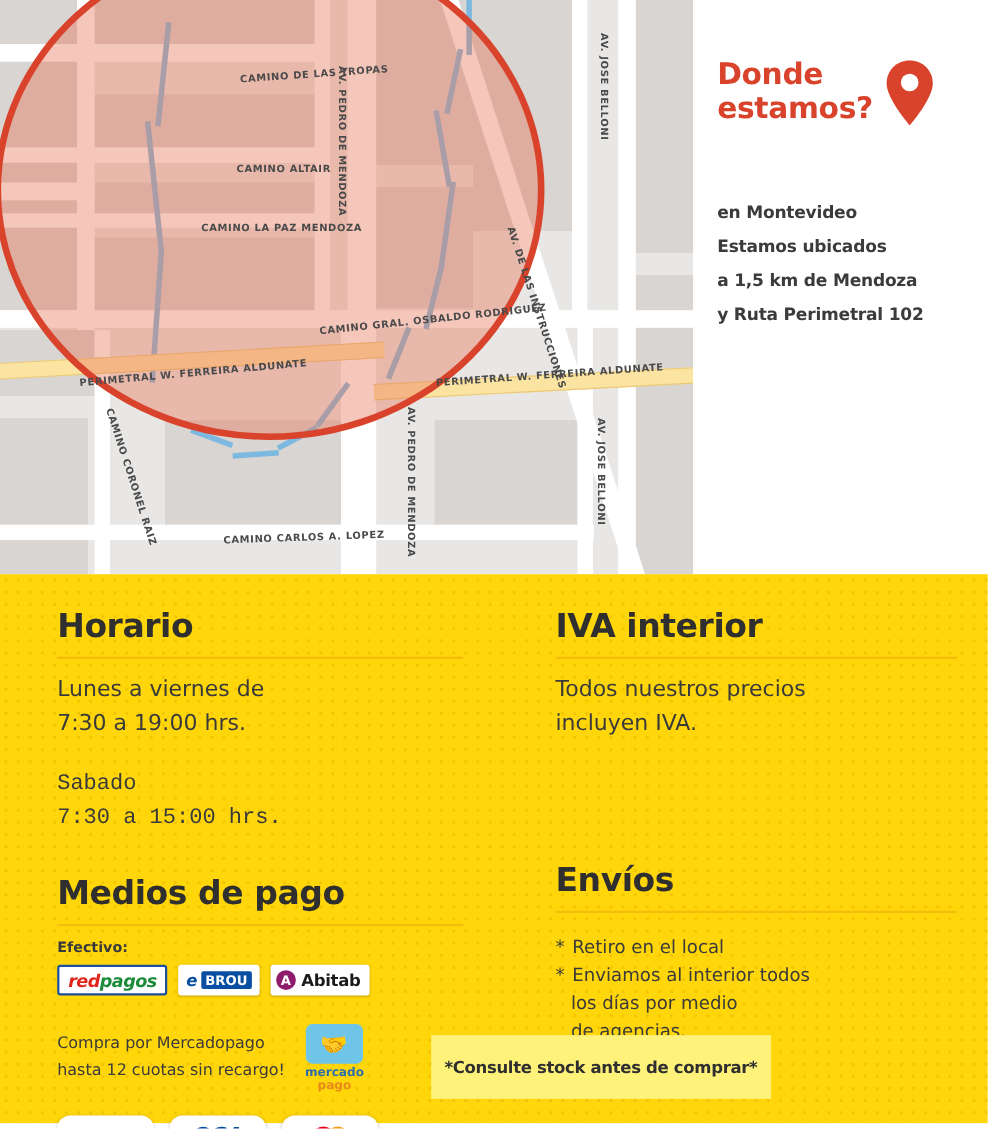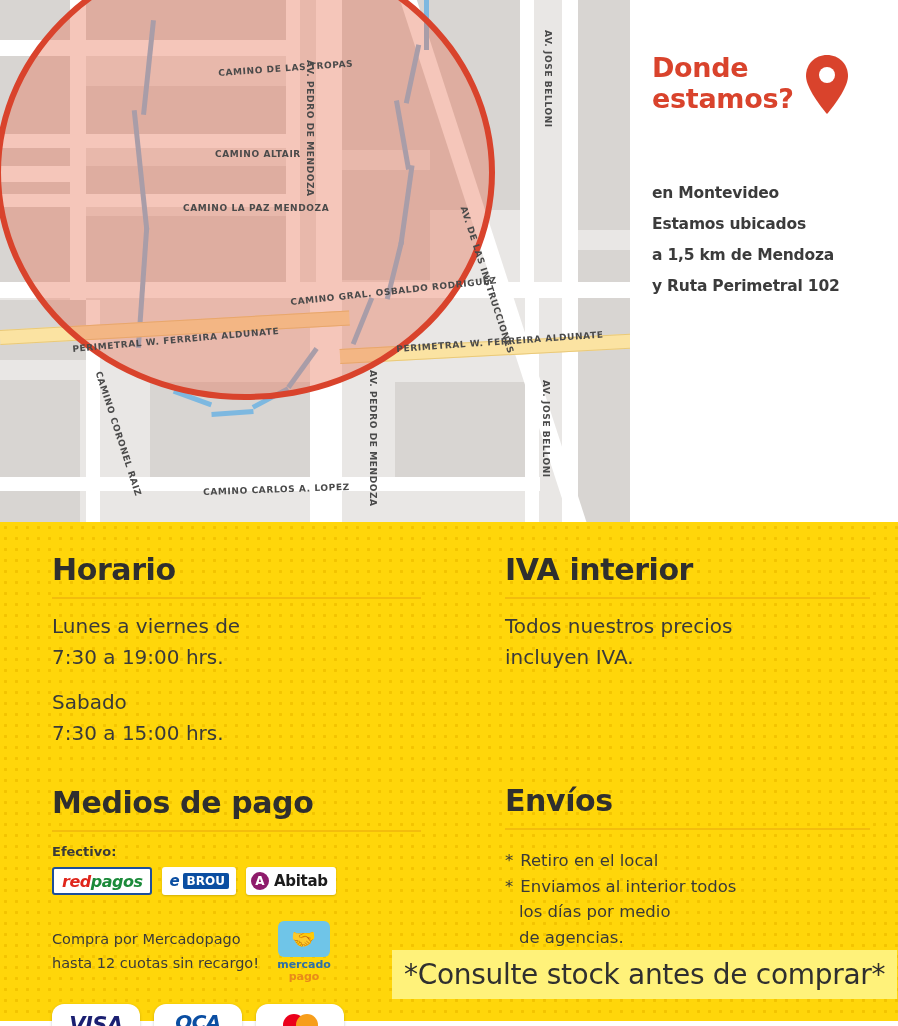--- a/index.html
+++ b/index.html
@@ -103,21 +103,21 @@
     letter-spacing:-0.4px;
     margin: 14px 0 10px 0;
   }
   .rule { height:2px; background:#e9a90f; opacity:.55; margin: 6px 0 12px 0; }
   .p {
     font-size:20px;
     color:#3a3a3a;
     line-height:1.55;
     font-weight:500;
   }
-  .p.small-gap { margin-top:14px; }
+  .p.small-gap { margin-top:24px;font-family:Liberation Mono, monospace; }
 
   .efectivo { font-size:13px; font-weight:bold; color:#3a3a3a; margin-bottom:8px; }
 
   .logo-row { display:flex; gap:10px; }
   .redpagos {
     background:#ffffff;
     border:2px solid #1d4f9c;
     color:#1b8a3a;
     font-weight:bold;
     font-size:16px;
@@ -175,23 +175,23 @@
   .mc .l { background:#eb001b; }
   .mc .r { background:#f79e1b; margin-left:-9px; }
 
   .bullets { font-size:16.5px; color:#3a3a3a; line-height:1.55; font-weight:500; }
   .bullets div { display:flex; gap:7px; }
 
   .stock {
     position:absolute;
     left:392px; bottom:22px;
     background:#fff27a;
-    padding:8px 12px;
-    font-size:28px;
-    font-weight:normal;
+    padding:20px 12px;
+    font-size:15px;
+    font-weight:bold;
     color:#2f2f2f;
     letter-spacing:-0.3px;
   }
 </style>
 </head>
 <body>
 
 <div class="top">
 
   <div class="map">

